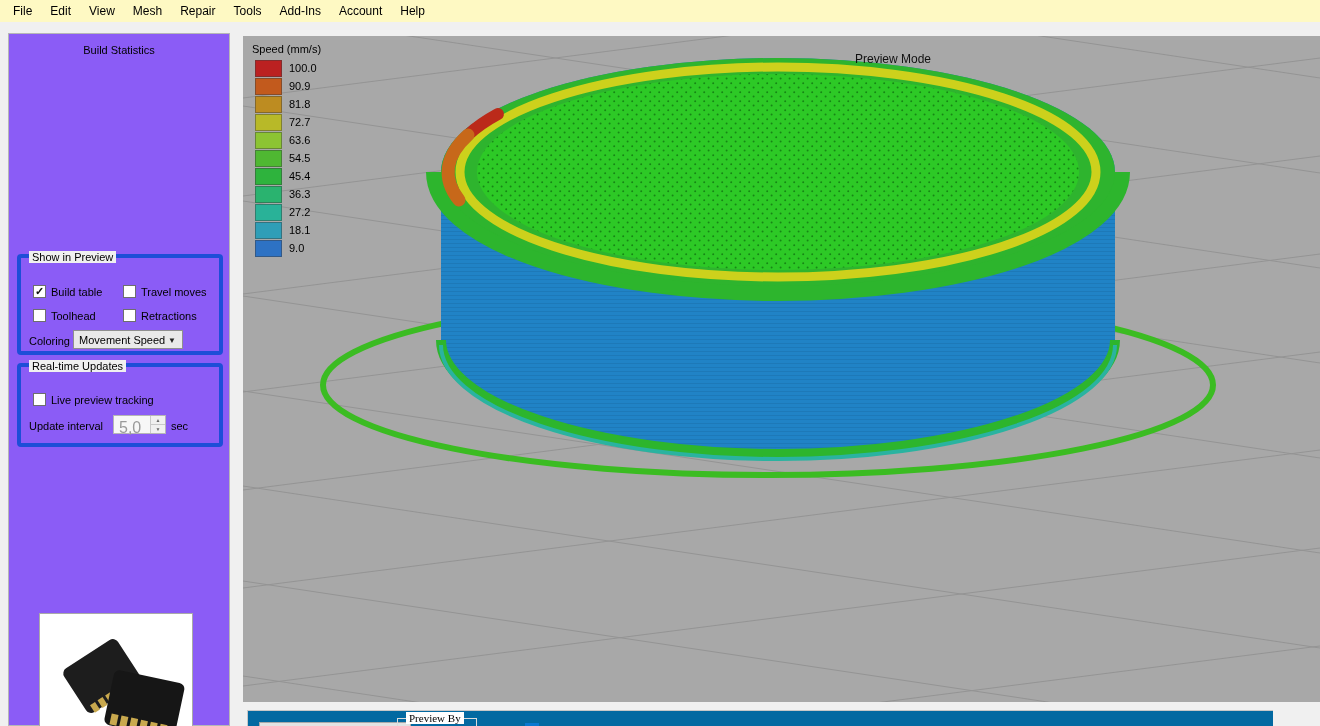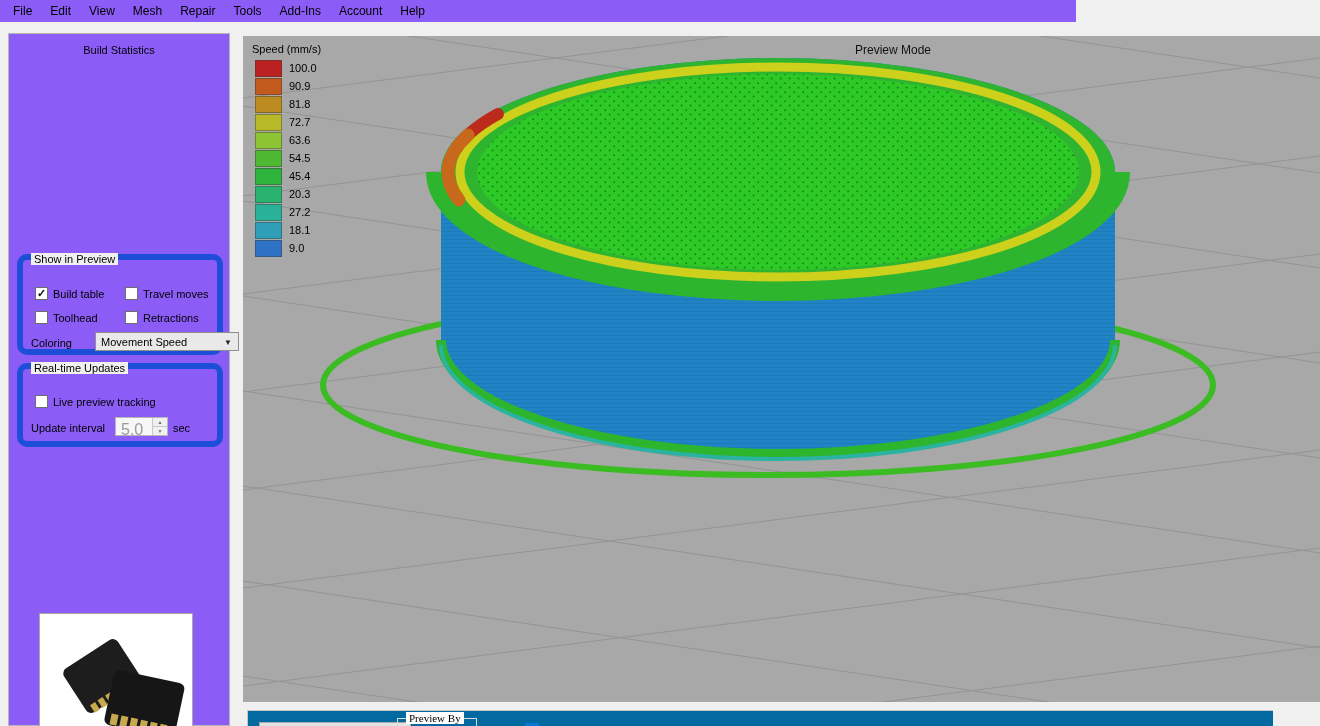--- a/index.html
+++ b/index.html
@@ -1,27 +1,27 @@
 <!DOCTYPE html>
 <html><head>
 <meta charset="utf-8">
 <style>
   * { margin:0; padding:0; box-sizing:border-box; }
   html,body { width:1320px; height:726px; overflow:hidden; }
   body { background:#f0f0f0; font-family:"Liberation Sans", sans-serif; color:#000; position:relative; }
 
   
-  .menubar { position:absolute; left:0; top:0; width:1076px; height:22px; background:#8b5cf6; display:flex; align-items:center; padding-left:4px; }
+  .menubar { position:absolute; left:0; top:0; width:1320px; height:22px; background:#fef9c3; display:flex; align-items:center; padding-left:4px; }
   .menubar .mi { font-size:12px; padding:3px 9px; cursor:default; }
 
   
   .sidebar { position:absolute; left:8px; top:33px; width:222px; height:693px; border:1px solid #b6b6b6; background:#8b5cf6; }
   .bs-title { position:absolute; top:10px; left:0; width:100%; text-align:center; font-size:11px; }
   .bs-box { position:absolute; left:8px; top:28px; width:200px; height:184px; background:#fff; border:1px solid #7c7c7c; padding:5px 5px; font-size:11px; line-height:13px; }
-  .groupbox { position:absolute; border:6px solid #1d4ed8; border-radius:10px; }
+  .groupbox { position:absolute; border:4px solid #1d4ed8; border-radius:4px; }
   .gb-legend { position:absolute; top:-7px; left:8px; background:#f0f0f0; padding:0 3px; font-size:11px; white-space:nowrap; }
   .gb1 { left:8px; top:220px; width:206px; height:101px; }
   .gb2 { left:8px; top:329px; width:206px; height:84px; }
   .cb { position:absolute; display:flex; align-items:center; font-size:11px; white-space:nowrap; cursor:default; }
   .cb .box { width:13px; height:13px; background:#fff; border:1px solid #6e6e6e; margin-right:5px; font-size:11px; line-height:11px; text-align:center; color:#111; font-weight:bold; }
   .lbl { position:absolute; font-size:11px; white-space:nowrap; }
   .combo { position:absolute; height:19px; background:#e9e9e9; border:1px solid #8f8f8f; font-size:11px; display:flex; align-items:center; padding-left:5px; cursor:default; }
   .combo .arrow { position:absolute; right:6px; top:5px; font-size:8px; color:#222; }
   .spinner { position:absolute; width:53px; height:19px; border:1px solid #b6b6b6; background:#f7f7f7; display:flex; }
   .spinner .val { flex:1; font-size:16px; color:#9a9a9a; padding:3px 0 0 5px; }
@@ -36,21 +36,21 @@
   .sd-btn  { top:579px; height:145px; }
 
   
   .viewport { position:absolute; left:243px; top:36px; width:1077px; height:666px; background:#a8a8a8; overflow:hidden; }
   .scene { position:absolute; left:0; top:0; }
   .legend { position:absolute; left:9px; top:7px; }
   .legend .ltitle { font-size:11px; margin-bottom:4px; }
   .legend .lrow { display:flex; align-items:center; height:18px; }
   .legend .swatch { width:27px; height:17px; border:1px solid rgba(60,60,60,.45); margin-left:3px; }
   .legend .lval { font-size:11px; margin-left:7px; }
-  .mode-label { position:absolute; left:570px; top:7px; width:160px; text-align:center; font-size:12px; color:#111; }
+  .mode-label { position:absolute; left:570px; top:16px; width:160px; text-align:center; font-size:12px; color:#111; }
 
   
   .bottombar { position:absolute; left:247px; top:710px; width:1026px; height:16px; background:#0369a1; border-top:1px solid #c8c8c8; border-left:1px solid #c8c8c8;font-family:Liberation Serif, serif; }
   .bb-btn { position:absolute; left:11px; top:11px; width:152px; height:6px; background:#e3e3e3; border:1px solid #a9a9a9; }
   .bb-gb { position:absolute; left:149px; top:7px; width:80px; height:9px; border:1px solid #dcdcdc; }
   .bb-gb-label { position:absolute; left:158px; top:1px; background:#fff; padding:0 3px; font-size:11px; }
   .bb-handle { position:absolute; left:277px; top:12px; width:14px; height:4px; background:#0a78d0; }
 </style>
 </head>
 <body>
@@ -82,21 +82,21 @@
     </label>
     <label class="cb" style="left:12px; top:51px;">
       <span class="box"></span>
       <span>Toolhead</span>
     </label>
     <label class="cb" style="left:102px; top:51px;">
       <span class="box"></span>
       <span>Retractions</span>
     </label>
     <span class="lbl" style="left:8px; top:77px;">Coloring</span>
-    <div class="combo" style="left:72px; top:72px; width:144px;">
+    <div class="combo" style="left:52px; top:72px; width:110px;">
       <span>Movement Speed</span>
       <span class="arrow">▼</span>
     </div>
   </div>
 
   <div class="groupbox gb2">
     <span class="gb-legend">Real-time Updates</span>
     <label class="cb" style="left:12px; top:26px;">
       <span class="box"></span>
       <span>Live preview tracking</span>
@@ -221,21 +221,21 @@
     <div class="lrow">
         <span class="swatch" style="background-color: rgb(79, 184, 50);"></span>
         <span class="lval">54.5</span>
       </div>
     <div class="lrow">
         <span class="swatch" style="background-color: rgb(46, 179, 61);"></span>
         <span class="lval">45.4</span>
       </div>
     <div class="lrow">
         <span class="swatch" style="background-color: rgb(42, 179, 111);"></span>
-        <span class="lval">20.3</span>
+        <span class="lval">36.3</span>
       </div>
     <div class="lrow">
         <span class="swatch" style="background-color: rgb(41, 178, 152);"></span>
         <span class="lval">27.2</span>
       </div>
     <div class="lrow">
         <span class="swatch" style="background-color: rgb(47, 158, 183);"></span>
         <span class="lval">18.1</span>
       </div>
     <div class="lrow">

